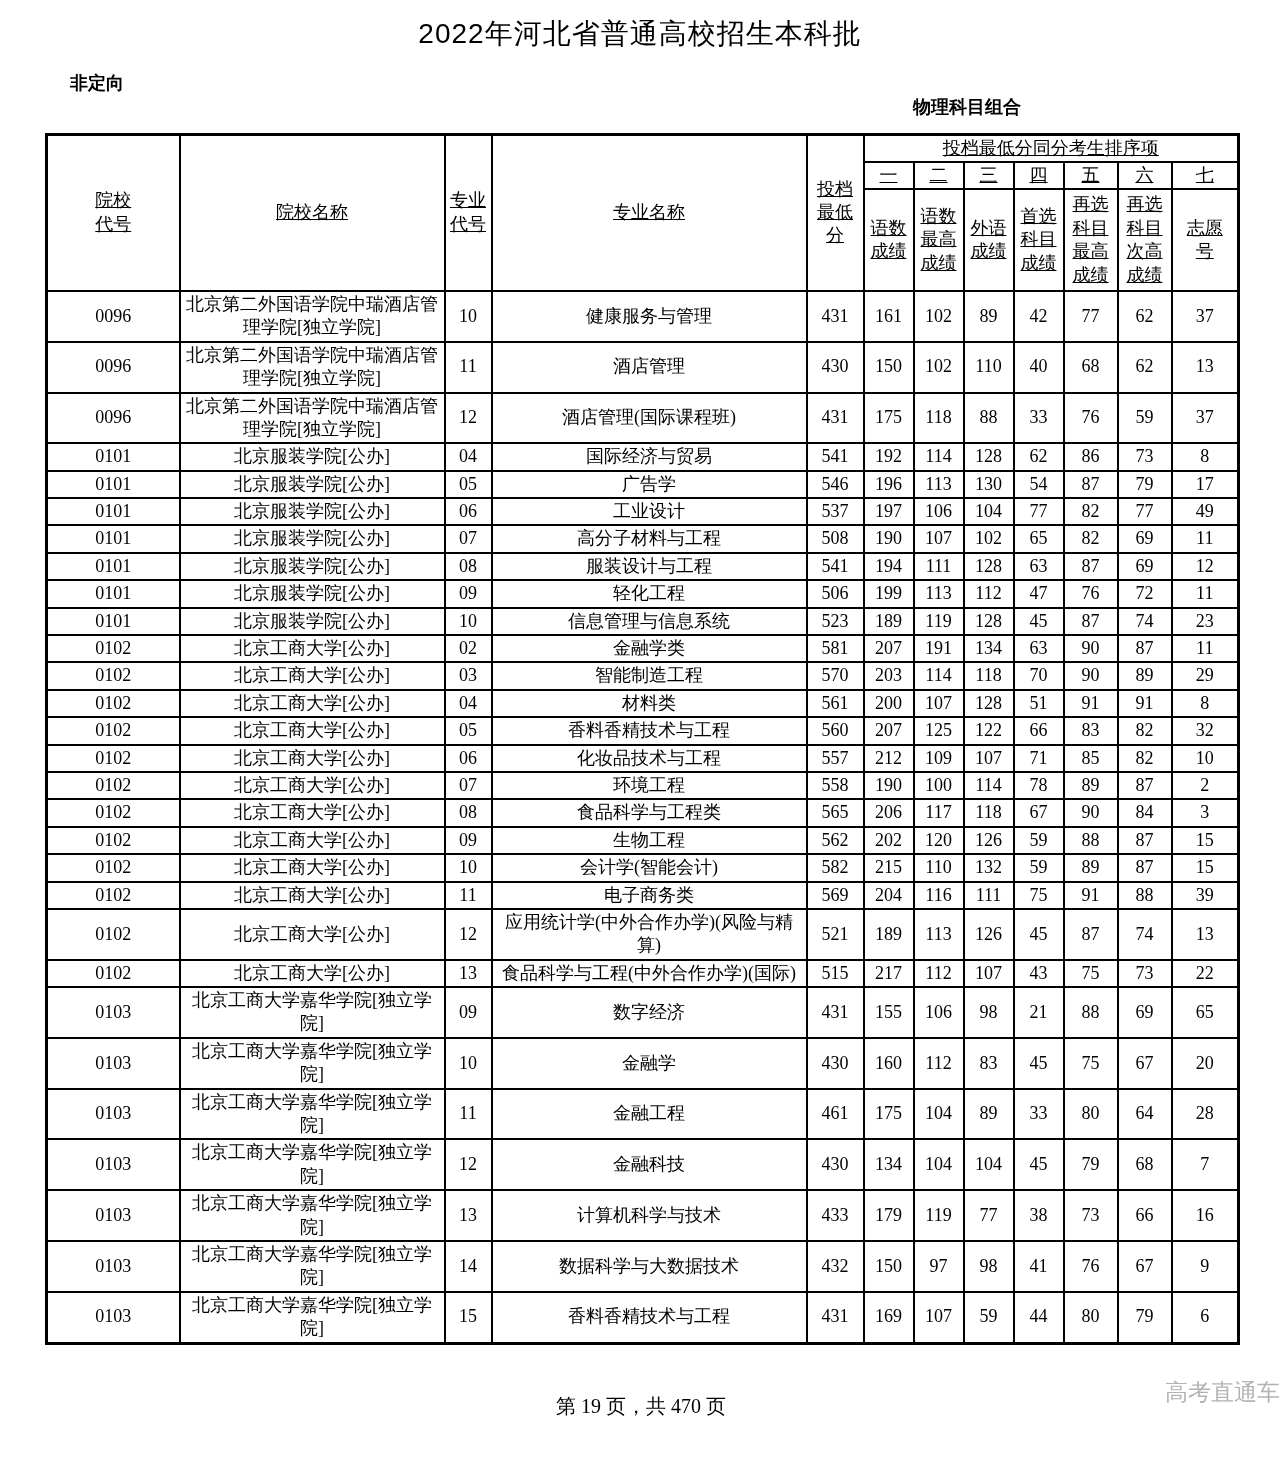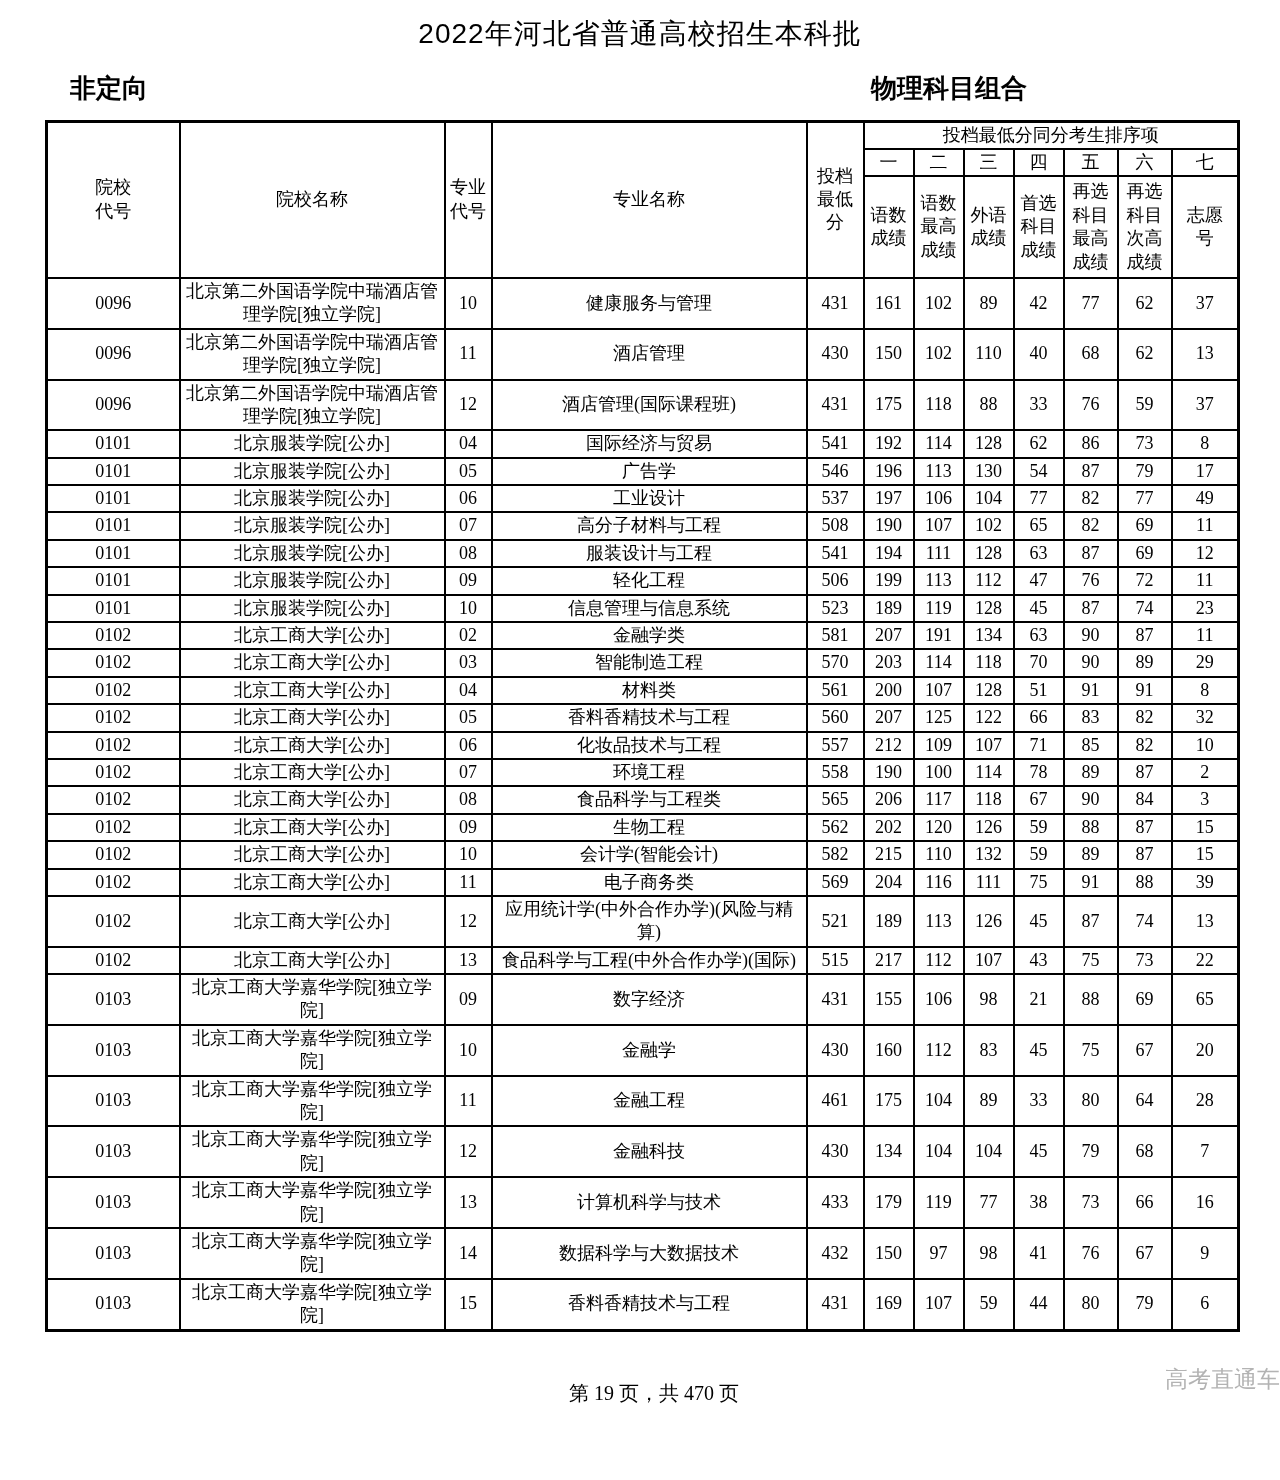--- a/index.html
+++ b/index.html
@@ -18,24 +18,25 @@
     margin-top: 14px;
     font-family: "Liberation Sans", sans-serif;
     font-weight: 400;
     font-size: 28px;
     line-height: 1.45;
     letter-spacing: 1px;
   }
   .labels-row {
     display: flex;
     align-items: baseline;
-    margin: 16px 1px 14px 0;
+    margin: 16px 7px 14px 0;
     font-family: "Liberation Sans", sans-serif;
     font-weight: 700;
-    font-size: 26px;
+    font-size: 18px;
+    flex-direction: column;
   }
   .label-left { margin-left: 70px; }
   .label-right { margin-left: auto; margin-right: 252px; }
 
   table.main {
     border-collapse: collapse;
     table-layout: fixed;
     width: 1192px;
     margin-left: 45px;
     border: 3px solid #000;
@@ -43,26 +44,26 @@
   table.main th, table.main td {
     border: 2px solid #000;
     text-align: center;
     vertical-align: middle;
     padding: 1px 2px;
     font-size: 18px;
     line-height: 1.3;
     font-weight: 400;
     overflow: hidden;
   }
-  table.main thead th { white-space: pre-line; }
+  table.main thead th { white-space: pre-line; text-decoration: underline; }
   tr.header-row-1 th.sort-group { height: 27px; }
   tr.header-row-2 th { height: 26px; }
   tr.header-row-3 th { padding: 3px 2px; }
 
-  .footer-block { position: relative; margin-top: 48px; margin-left: 13px; }
+  .footer-block { position: relative; margin-top: 48px; }
   .page-info {
     width: 1192px;
     margin-left: 45px;
     text-align: center;
     font-size: 20px;
   }
   .watermark {
     position: absolute;
     right: 0;
     top: -16px;

